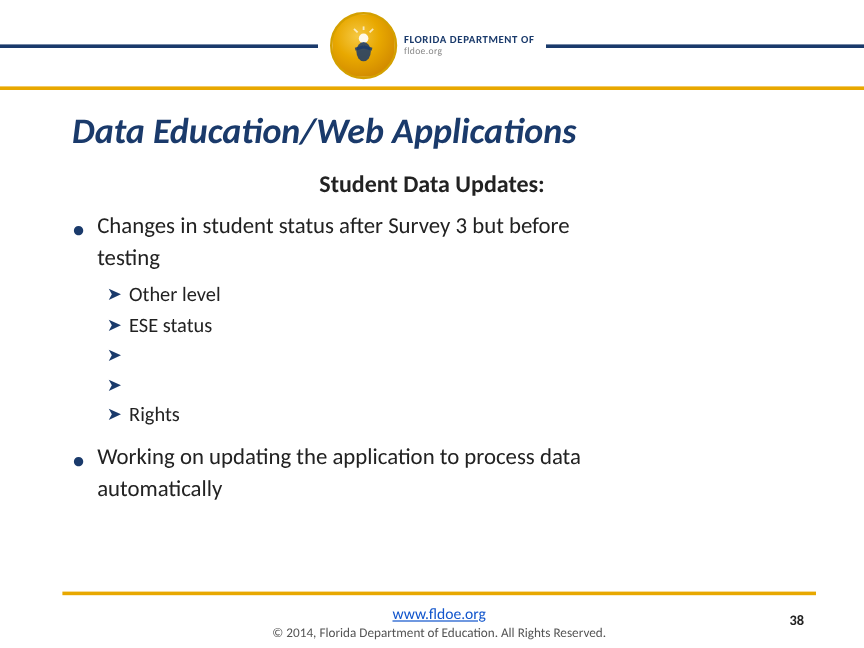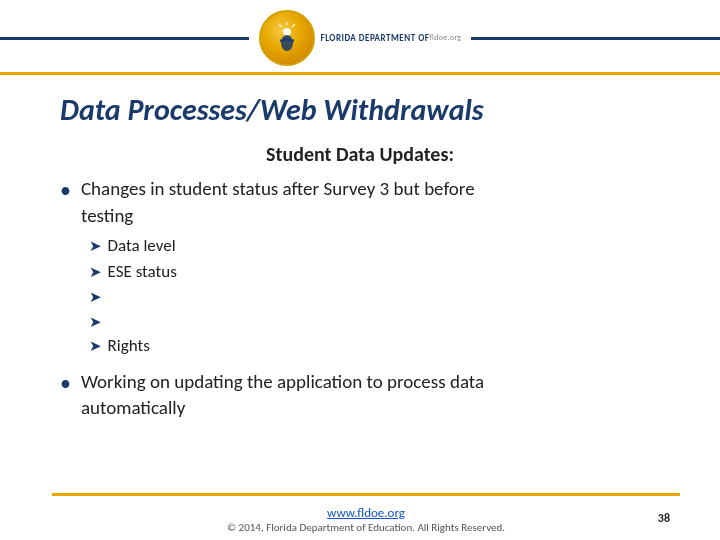--- a/index.html
+++ b/index.html
@@ -56,21 +56,21 @@
       border: 2px solid #d4a000;
     }
 
     .logo-circle svg {
       width: 42px;
       height: 42px;
     }
 
     .logo-text {
       display: flex;
-      flex-direction: row;
+      flex-direction: column;
       line-height: 1.1;
     }
 
     .logo-top {
       font-size: 9px;
       font-weight: 600;
       color: #1a3a6b;
       letter-spacing: 0.5px;
       text-transform: uppercase;
     }
@@ -231,31 +231,31 @@
       <span class="logo-top">FLORIDA DEPARTMENT OF</span>
       <span class="logo-url">fldoe.org</span>
     </div>
   </div>
   <div class="header-line-right"></div>
 </div>
 
 <div class="gold-line"></div>
 
 <div class="content">
-  <div class="slide-title">Data Processes/Web Withdrawals</div>
+  <div class="slide-title">Data Education/Web Applications</div>
   <div class="section-heading">Student Data Updates:</div>
 
   <div class="bullet-item">
     <span class="bullet-dot">•</span>
     <div>
       <span class="bullet-text">Changes in student status after Survey 3 but before<br>testing</span>
       <ul class="sub-list">
         <li>
           <span class="arrow">➤</span>
-          <span>Data level</span>
+          <span>Other level</span>
         </li>
         <li>
           <span class="arrow">➤</span>
           <span>ESE status</span>
         </li>
         <li>
           <span class="arrow">➤</span>
         </li>
         <li>
           <span class="arrow">➤</span>

